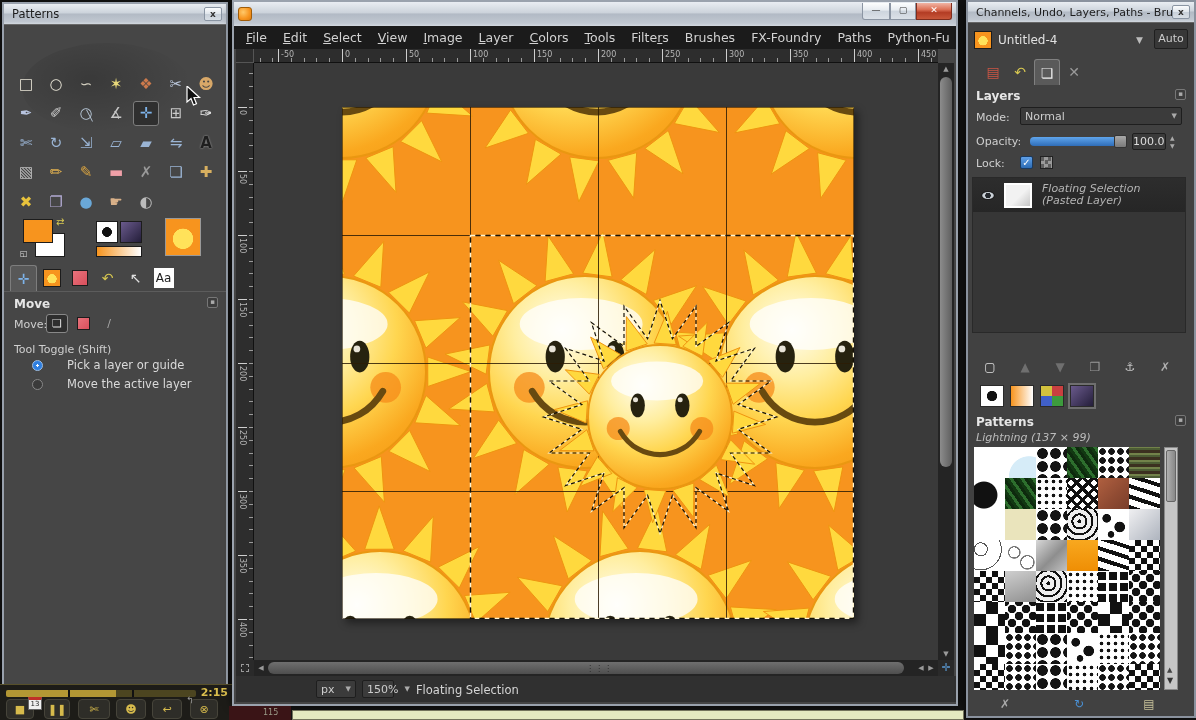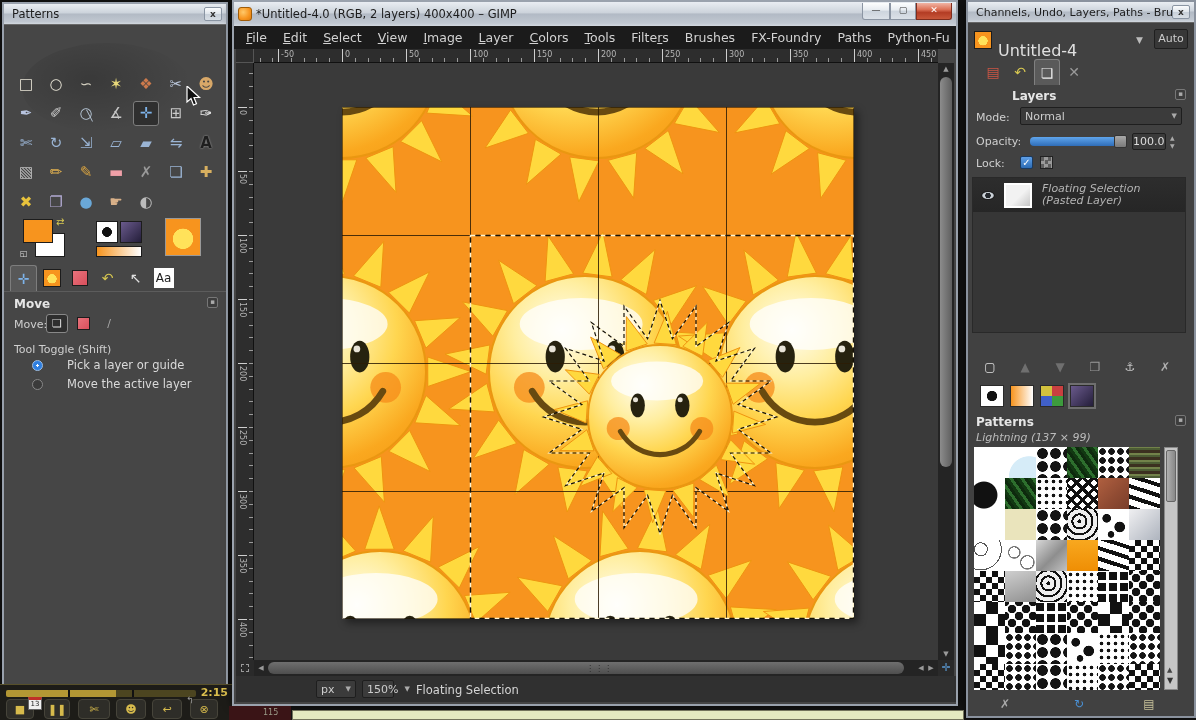--- a/index.html
+++ b/index.html
@@ -103,21 +103,21 @@
   .combo{position:absolute;top:4px;height:18px;background:#3b3b3b;border:1px solid #1e1e1e;border-radius:2px;
     color:#ccc;font-size:11px;display:flex;align-items:center;justify-content:space-between;padding:0 4px;}
   .combo .car{font-size:7px;color:#aaa;margin-left:6px;}
   #status-text{position:absolute;left:180px;top:7px;font-size:11.5px;color:#d5d5d5;}
 
   
   #docker{left:966px;top:0;width:230px;height:718px;border-color:#8a929e;}
   #docker .titlebar .title{font-size:11px;}
   .dk-body{position:absolute;left:0;top:20px;right:0;bottom:0;background:#414141;border-top:1px solid #666;overflow:hidden;}
   #img-thumb{position:absolute;left:6px;top:8px;width:18px;height:18px;}
-  #img-name{position:absolute;left:30px;top:18px;font-size:16px;color:#e0e0e0;}
+  #img-name{position:absolute;left:30px;top:10px;font-size:12px;color:#e0e0e0;}
   #img-caret{position:absolute;left:168px;top:12px;font-size:9px;color:#bbb;}
   #auto-btn{position:absolute;left:186px;top:6px;width:34px;height:20px;background:#373737;border:1px solid #1f1f1f;
     border-radius:2px;color:#ccc;font-size:11px;text-align:center;line-height:18px;}
   .dktab{position:absolute;top:36px;width:26px;height:26px;display:flex;align-items:center;justify-content:center;font-size:14px;}
   .dktab.active{background:#5a5a5a;border:1px solid #808080;border-bottom:none;border-radius:3px 3px 0 0;}
   .slider{position:absolute;height:9px;border-radius:4px;background:#262626;overflow:hidden;}
   .slider .fill{height:100%;background:linear-gradient(#5fa5ec,#2f6db8);}
   .sgrip{position:absolute;width:13px;height:13px;background:linear-gradient(#a8a8a8,#7a7a7a);border:1px solid #333;border-radius:2px;}
   .valbox{position:absolute;height:17px;background:#3a3a3a;border:1px solid #1f1f1f;border-radius:2px;color:#ddd;
     font-size:11px;text-align:right;padding:1px 4px 0 0;}
@@ -370,21 +370,20 @@
         <div class="rec-btn" style="left: 78px; width: 32px;">✄</div>
         <div class="rec-btn" style="left: 116px; width: 30px;">☻</div>
         <div class="rec-btn" style="left: 152px; width: 30px;">↩</div>
         <div class="rec-btn" style="left: 190px; width: 28px;">⊗</div>
       </div>
   </div>
 
   <div id="mainwin" class="win">
     <div class="titlebar">
       <div id="gimp-icon"></div>
-      <span class="title">*Untitled-4.0 (RGB, 2 layers) 400x400 – GIMP</span>
       <div class="winbtns">
         <div class="wbtn min">—</div>
         <div class="wbtn max">▢</div>
         <div class="wbtn close">✕</div>
       </div>
     </div>
     <div id="menubar">
         <div class="menu-item"><span class="mn">F</span>ile</div>
         <div class="menu-item"><span class="mn">E</span>dit</div>
         <div class="menu-item"><span class="mn">S</span>elect</div>
@@ -769,21 +768,21 @@
             <span style="color: rgb(216, 200, 80);">↶</span>
           </div>
           <div class="dktab active" style="left: 66px;">
             <span style="color: rgb(236, 236, 236);">❏</span>
           </div>
           <div class="dktab" style="left: 93px;">
             <span style="color: rgb(154, 154, 154);">✕</span>
           </div>
         </div>
 
-      <div class="opt-header" style="left:8px;top:66px;margin-left:36px;">Layers</div>
+      <div class="opt-header" style="left:8px;top:66px;">Layers</div>
       <div class="panel-btn" style="right:8px;top:66px;">▪</div>
 
       <div class="lbl" style="left:8px;top:88px;">Mode:</div>
       <div class="combo" style="left:52px;top:84px;width:162px;">
         <span>Normal</span>
           <span class="car">▼</span>
       </div>
 
       <div class="lbl" style="left:8px;top:112px;">Opacity:</div>
       <div class="slider" style="left:62px;top:114px;width:88px;">

